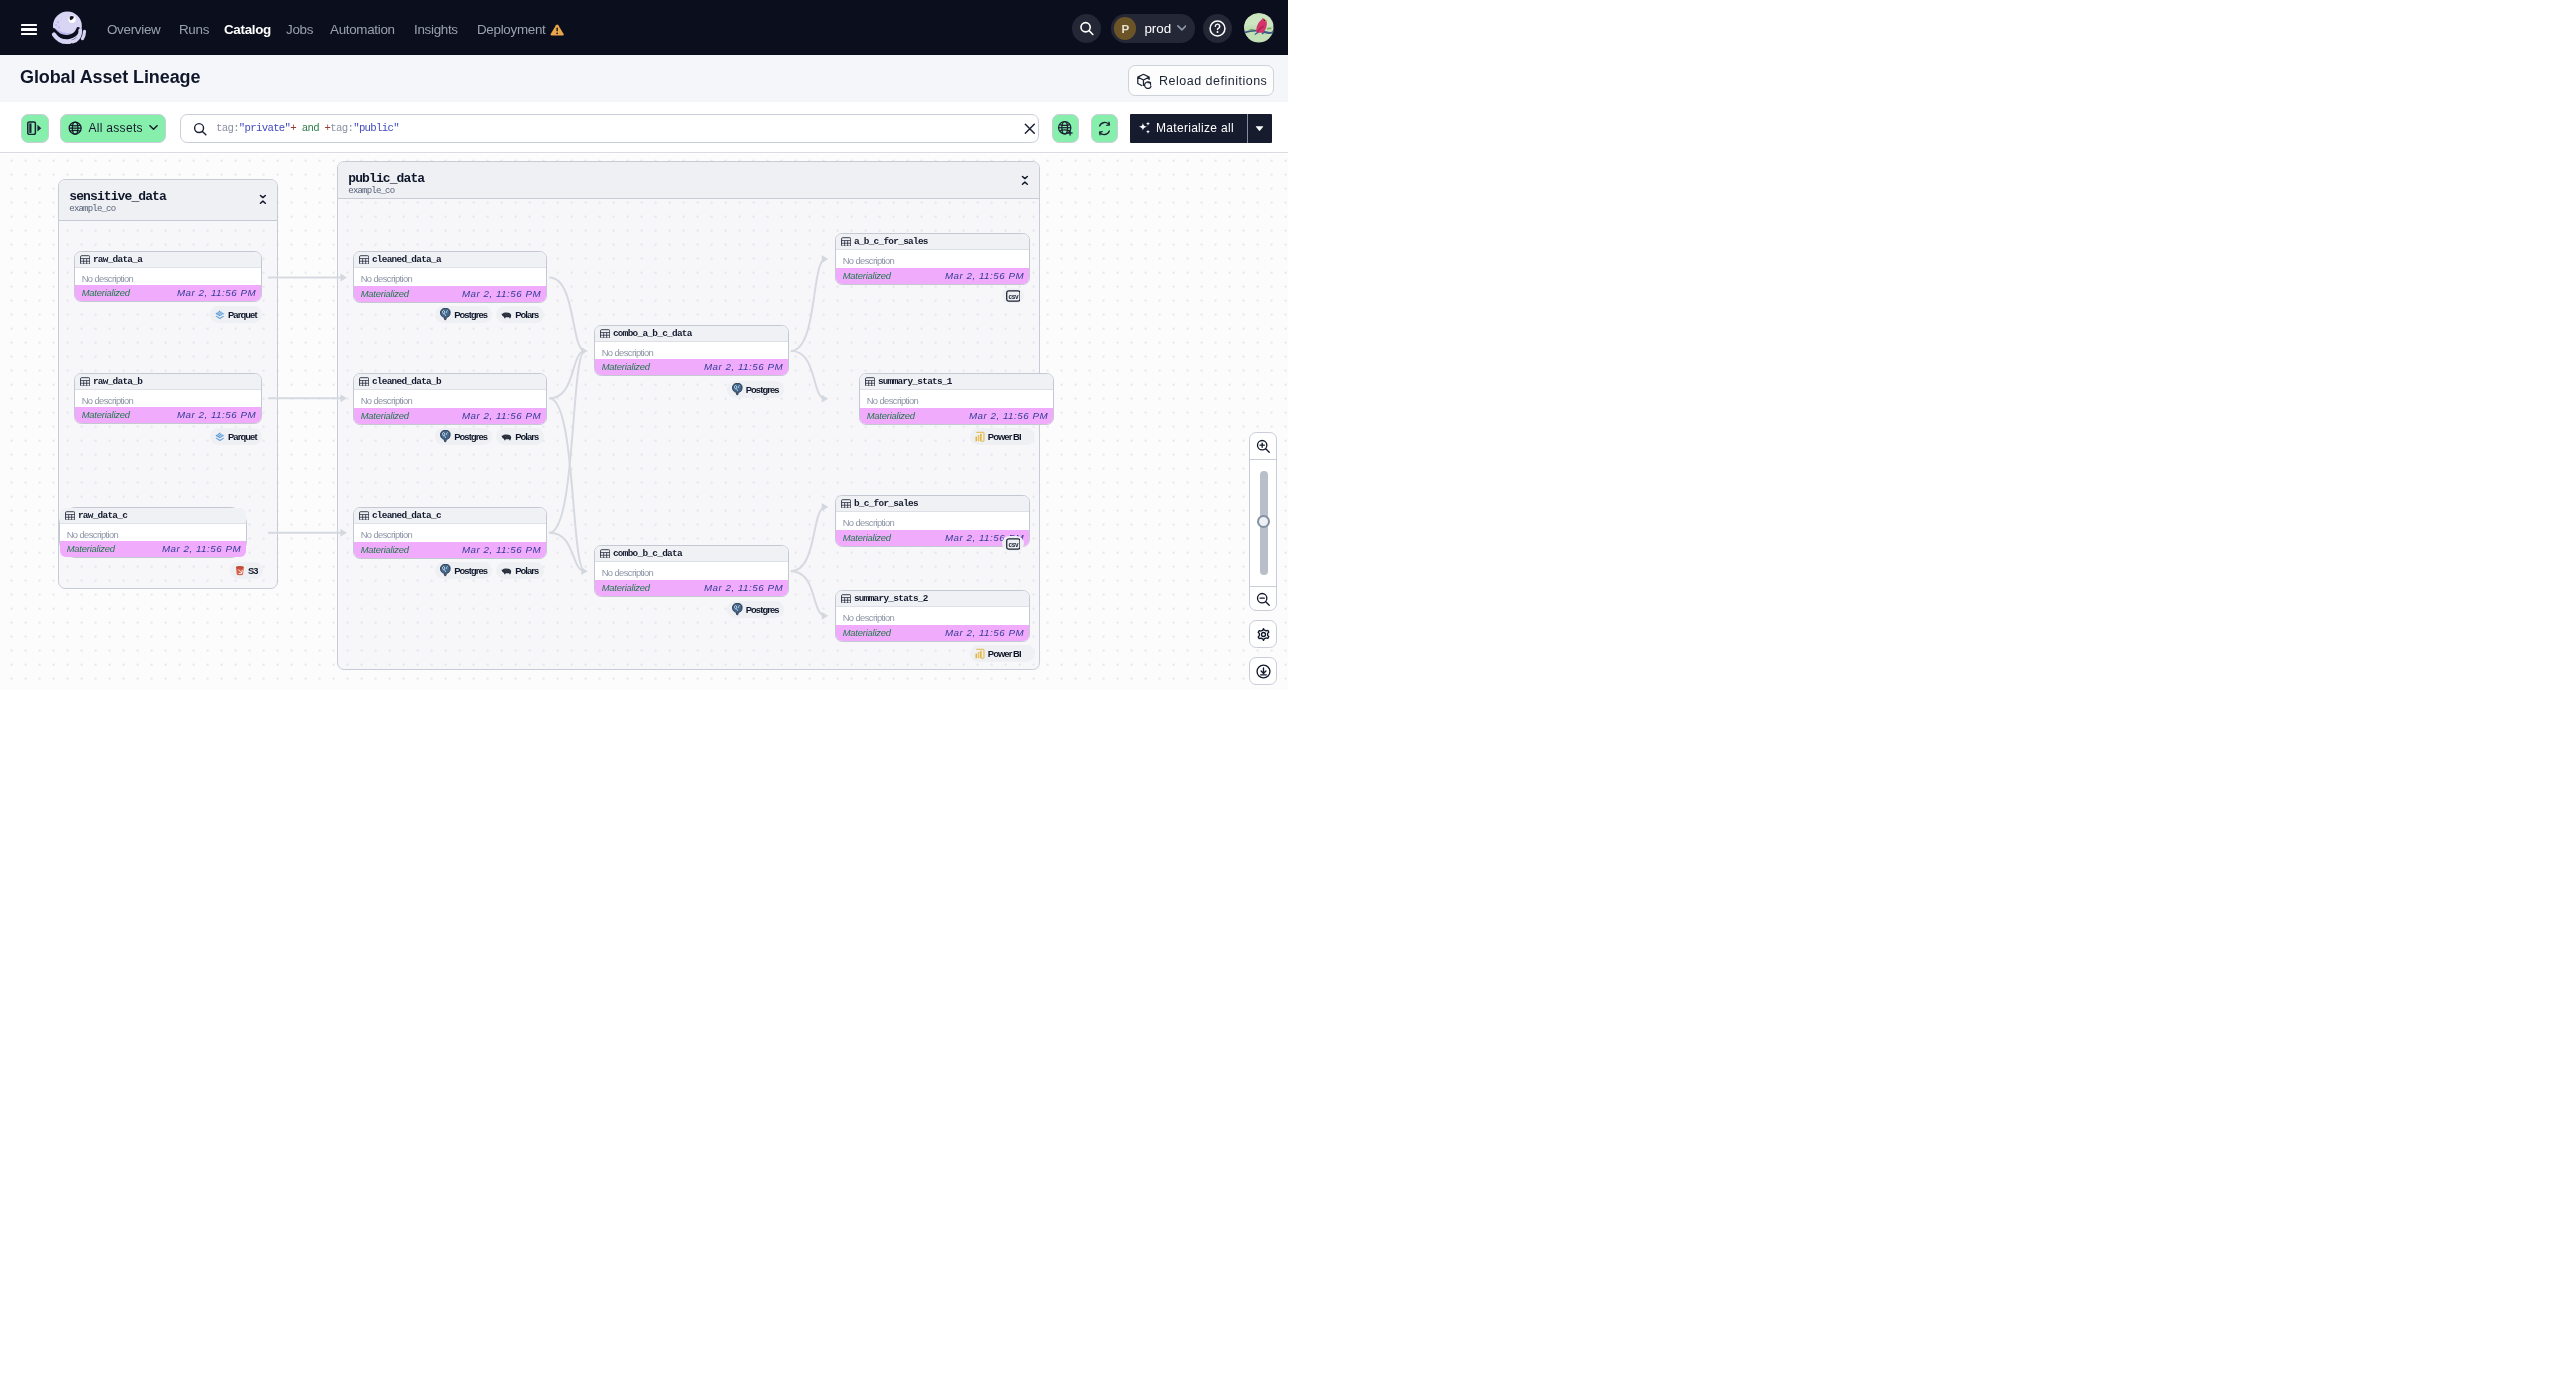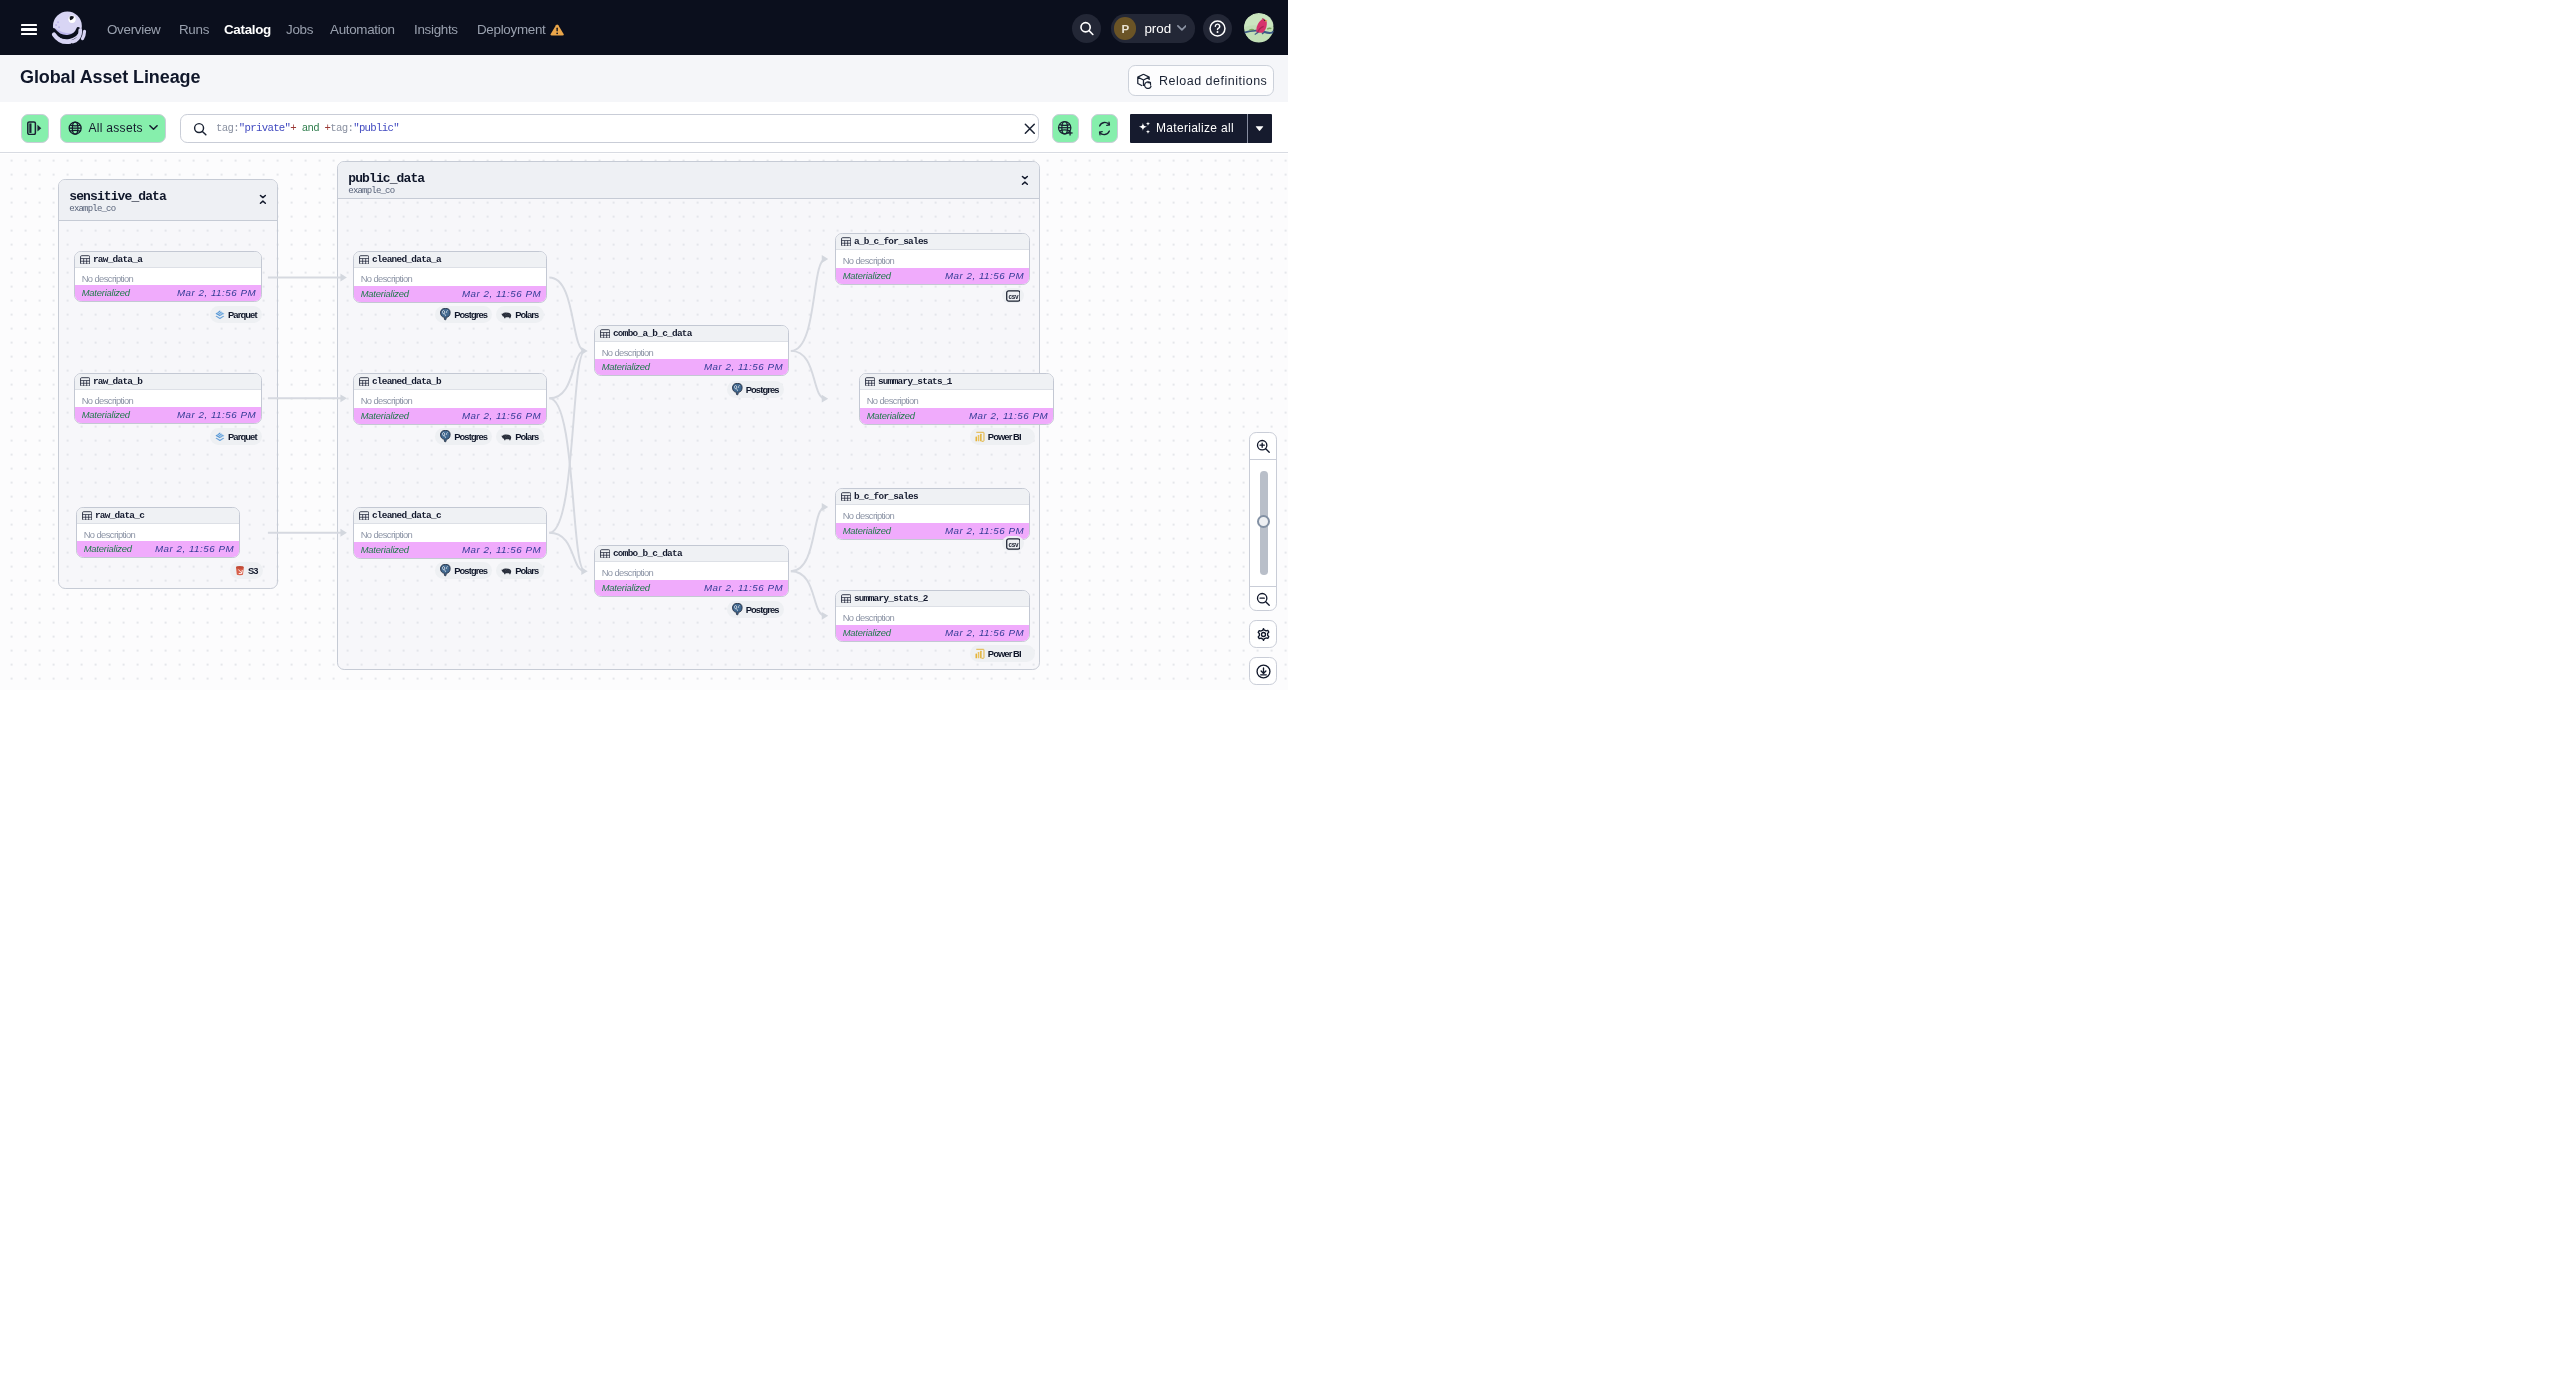--- a/index.html
+++ b/index.html
@@ -277,21 +277,21 @@
           <line x1="8.4" y1="4.3" x2="8.4" y2="11.3" stroke="#141a2e" stroke-width="0.9"></line>
         </svg>
         <span class="nm">raw_data_b</span>
       </div>
   <div class="ndesc">No description</div>
   <div class="nmat">
         <span class="m1">Materialized</span>
         <span class="m2">Mar 2, 11:56 PM</span>
       </div>
 </div>
-<div class="node" style="left:76px;top:353px;width:164px;height:51px;">
+<div class="node" style="left:59px;top:353px;width:188px;height:51px;border-radius:17px;">
   <div class="nhead">
         <svg width="10.3" height="9.8" viewBox="0 0 13 12">
           <rect x="0.7" y="0.7" width="11.6" height="10.6" rx="1.3" fill="none" stroke="#141a2e" stroke-width="1.05"></rect>
           <line x1="0.7" y1="4.3" x2="12.3" y2="4.3" stroke="#141a2e" stroke-width="0.9"></line>
           <line x1="0.7" y1="7.7" x2="12.3" y2="7.7" stroke="#141a2e" stroke-width="0.9"></line>
           <line x1="4.6" y1="4.3" x2="4.6" y2="11.3" stroke="#141a2e" stroke-width="0.9"></line>
           <line x1="8.4" y1="4.3" x2="8.4" y2="11.3" stroke="#141a2e" stroke-width="0.9"></line>
         </svg>
         <span class="nm">raw_data_c</span>
       </div>
@@ -413,21 +413,21 @@
           <line x1="8.4" y1="4.3" x2="8.4" y2="11.3" stroke="#141a2e" stroke-width="0.9"></line>
         </svg>
         <span class="nm">summary_stats_1</span>
       </div>
   <div class="ndesc">No description</div>
   <div class="nmat">
         <span class="m1">Materialized</span>
         <span class="m2">Mar 2, 11:56 PM</span>
       </div>
 </div>
-<div class="node" style="left:835px;top:334px;width:195px;height:52px;padding-left:24px;">
+<div class="node" style="left:835px;top:341px;width:195px;height:52px;padding-left:24px;">
   <div class="nhead">
         <svg width="10.3" height="9.8" viewBox="0 0 13 12">
           <rect x="0.7" y="0.7" width="11.6" height="10.6" rx="1.3" fill="none" stroke="#141a2e" stroke-width="1.05"></rect>
           <line x1="0.7" y1="4.3" x2="12.3" y2="4.3" stroke="#141a2e" stroke-width="0.9"></line>
           <line x1="0.7" y1="7.7" x2="12.3" y2="7.7" stroke="#141a2e" stroke-width="0.9"></line>
           <line x1="4.6" y1="4.3" x2="4.6" y2="11.3" stroke="#141a2e" stroke-width="0.9"></line>
           <line x1="8.4" y1="4.3" x2="8.4" y2="11.3" stroke="#141a2e" stroke-width="0.9"></line>
         </svg>
         <span class="nm">b_c_for_sales</span>
       </div>

